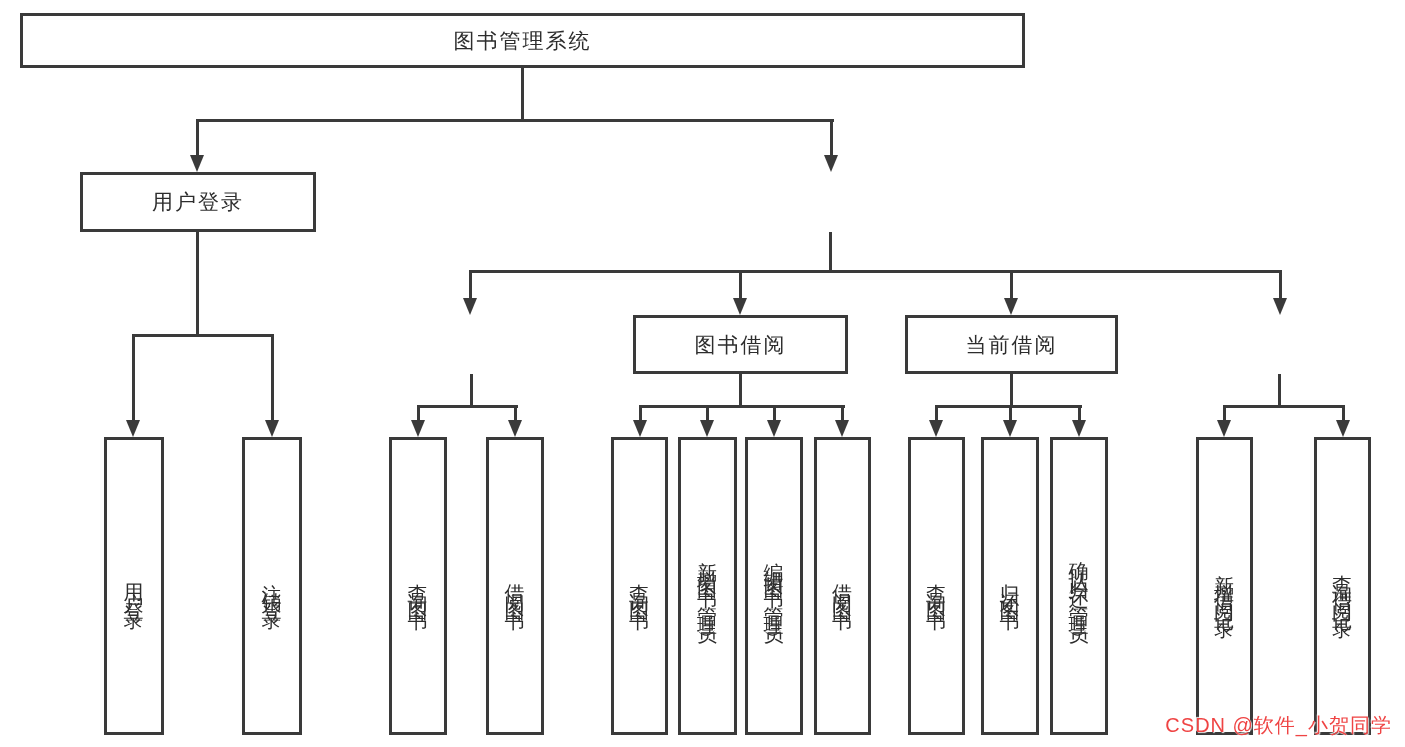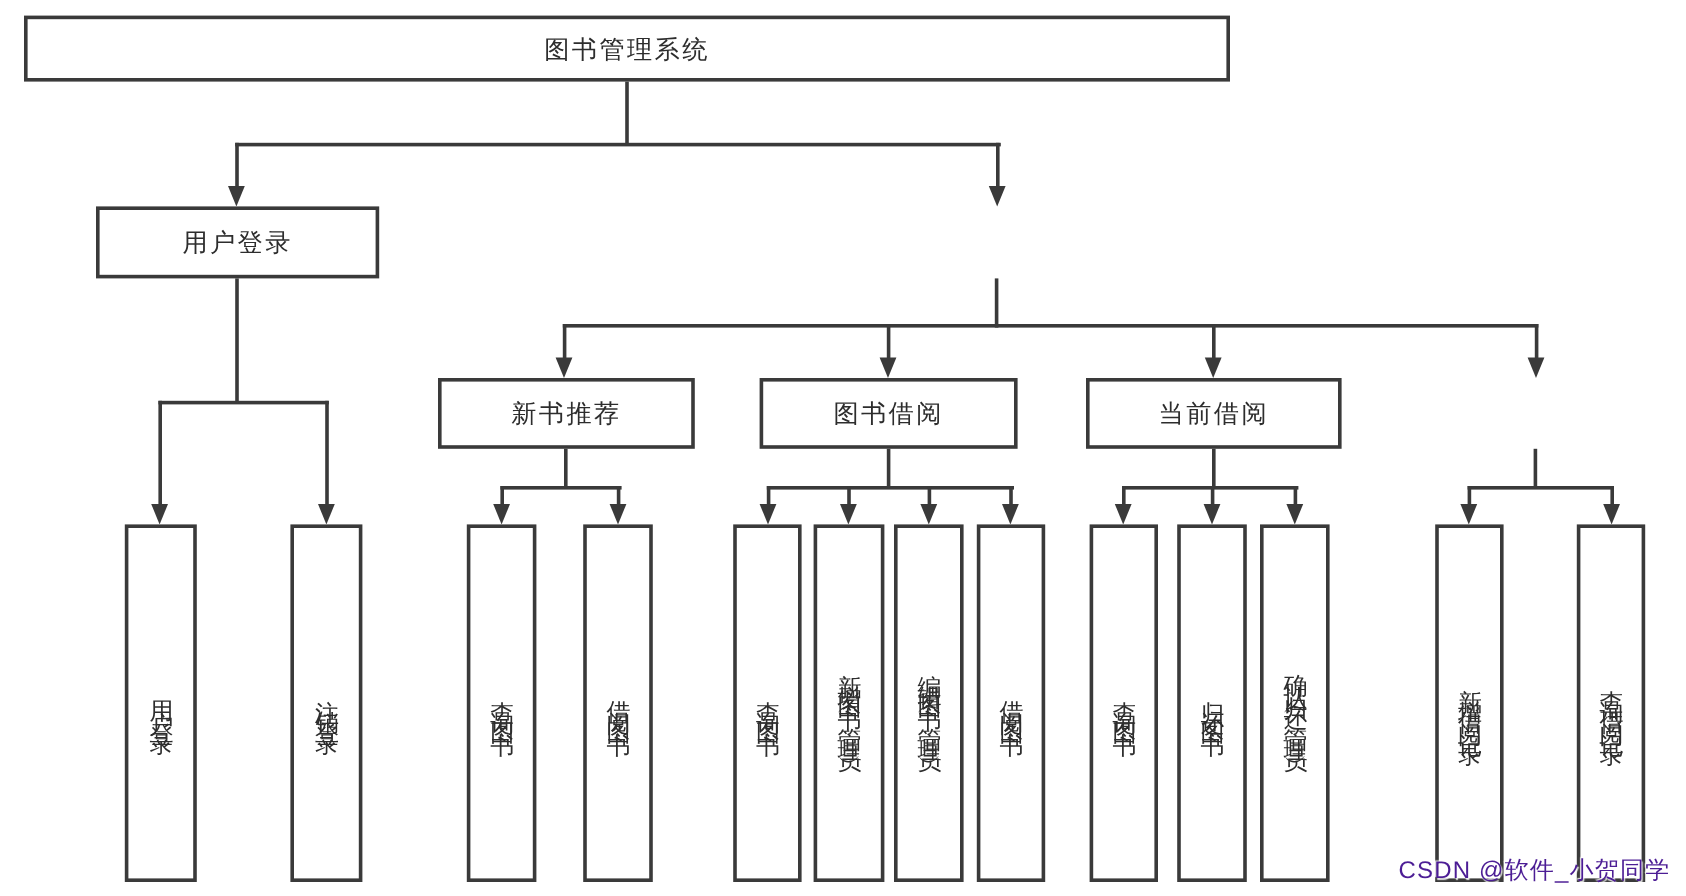--- a/index.html
+++ b/index.html
@@ -37,21 +37,21 @@
   .vl{position:absolute;width:3px;background:var(--line);}
   .hl{position:absolute;height:3px;background:var(--line);}
   .arrow{
     position:absolute;width:0;height:0;
     border-left:7px solid transparent;
     border-right:7px solid transparent;
     border-top:17px solid var(--line);
   }
   .watermark{
     position:absolute;right:13px;bottom:8px;
-    font-size:20px;color:#4c1d95;letter-spacing:1px;
+    font-size:20px;color:#ef4444;letter-spacing:1px;
     text-shadow:1px 1px 1px rgba(255,255,255,.9),-1px -1px 1px rgba(255,255,255,.9);
     z-index:10;
   }
 </style>
 </head>
 <body>
 
 <div class="canvas">
 
   <div class="box" style="left:20px;top:13px;width:1005px;height:55px">
@@ -80,23 +80,20 @@
   <div class="hl" style="left:469px;top:270px;width:813px"></div>
   <div class="vl" style="left:469px;top:270px;height:30px"></div>
   <div class="arrow" style="left:463px;top:298px"></div>
   <div class="vl" style="left:739px;top:270px;height:30px"></div>
   <div class="arrow" style="left:733px;top:298px"></div>
   <div class="vl" style="left:1010px;top:270px;height:30px"></div>
   <div class="arrow" style="left:1004px;top:298px"></div>
   <div class="vl" style="left:1279px;top:270px;height:30px"></div>
   <div class="arrow" style="left:1273px;top:298px"></div>
 
-  <div class="box" style="left:365px;top:315px;width:214px;height:59px">
-      <span>新书推荐</span>
-    </div>
   <div class="box" style="left:905px;top:315px;width:213px;height:59px">
       <span>当前借阅</span>
     </div>
   <div class="box" style="left:633px;top:315px;width:215px;height:59px">
       <span>图书借阅</span>
     </div>
 
   <div class="vl" style="left:470px;top:374px;height:33px"></div>
   <div class="hl" style="left:417px;top:405px;width:101px"></div>
   <div class="vl" style="left:417px;top:405px;height:17px"></div>

